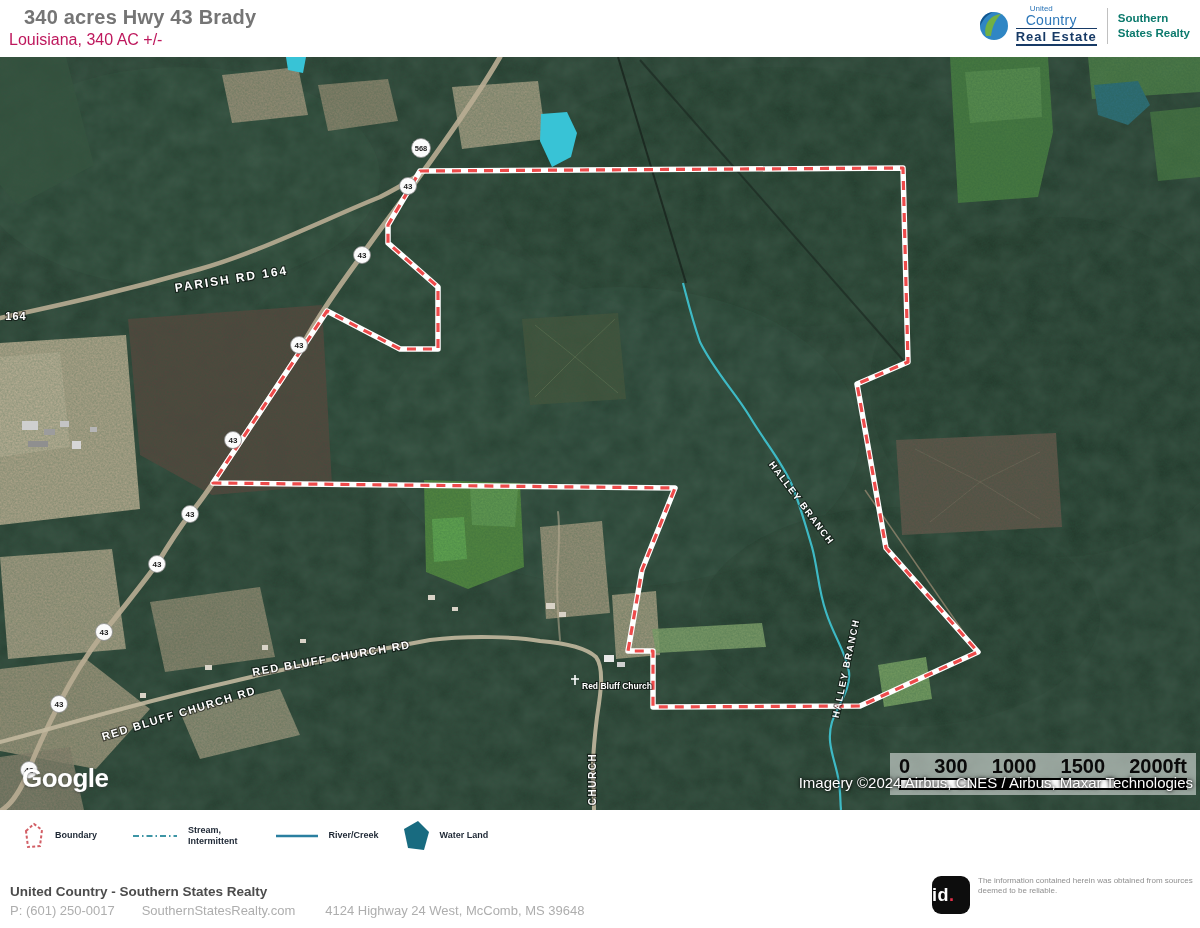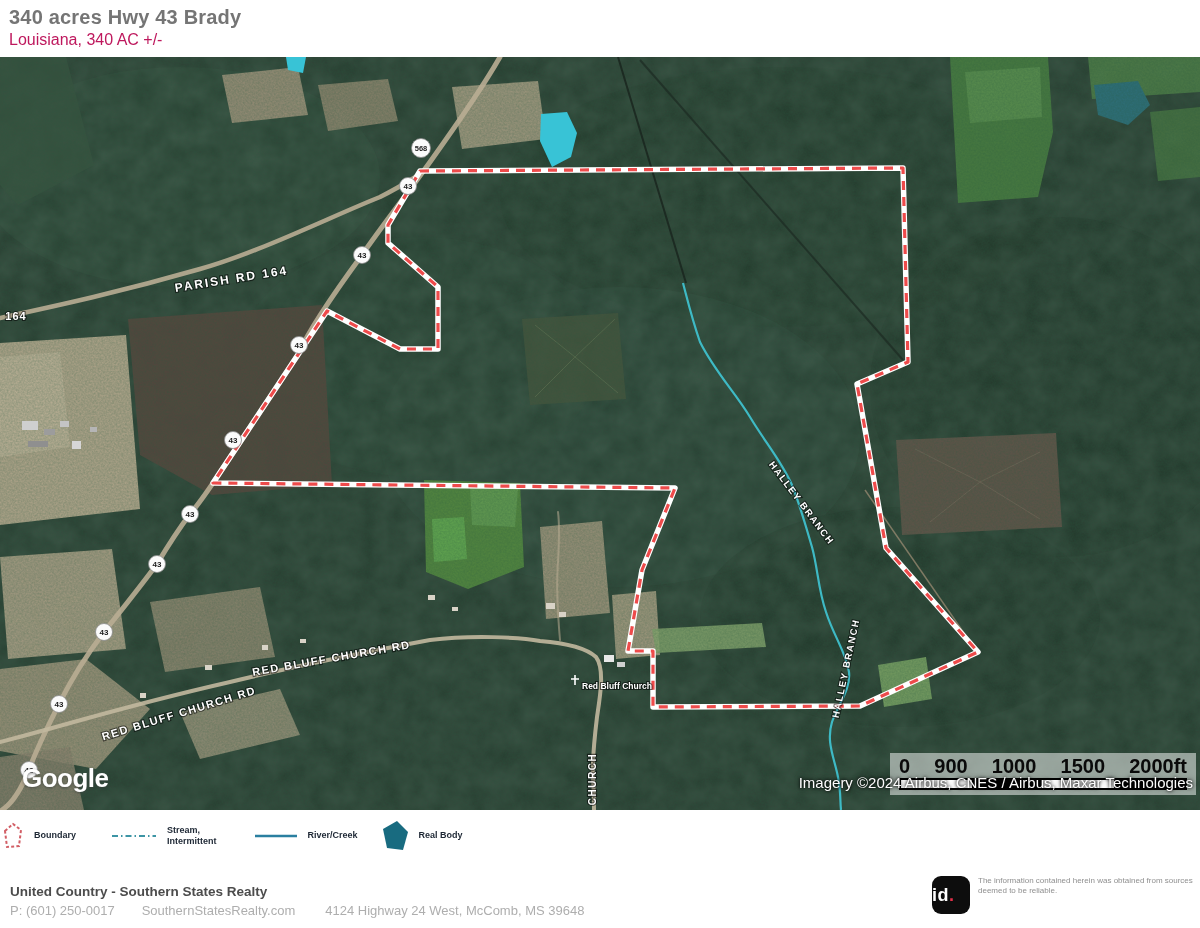--- a/index.html
+++ b/index.html
@@ -1,21 +1,21 @@
 <!DOCTYPE html>
 <html><head>
 <meta charset="utf-8">
 <style>
   * { box-sizing: border-box; margin: 0; padding: 0; }
   html,body { width:1200px; height:928px; background:#fff; font-family:"Liberation Sans", sans-serif; overflow:hidden; }
   .page { position:relative; width:1200px; height:928px; background:#fff; }
 
   
   .header { position:relative; width:1200px; height:57px; background:#fff; }
-  .page-title { position:absolute; left:9px; top:6px; font-size:20px; font-weight:bold; color:#757575; letter-spacing:.2px; }
+  .page-title { position:absolute; left:24px; top:6px; font-size:20px; font-weight:bold; color:#757575; letter-spacing:.2px; }
   .page-subtitle { position:absolute; left:9px; top:31px; font-size:16px; color:#be185d; }
   .brand { position:absolute; right:10px; top:5px; display:flex; align-items:center; gap:10px; }
   .uc { display:flex; align-items:center; gap:5px; }
   .uc-words { display:flex; flex-direction:column; line-height:1; }
   .uc-united { font-size:8px; color:#2c76b8; margin-left:14px; }
   .uc-country { font-size:14px; color:#2c76b8; margin-left:10px; letter-spacing:.3px; }
   .uc-re { font-size:13px; font-weight:bold; color:#173a66; letter-spacing:1px; border-top:1px solid #173a66; border-bottom:2px solid #173a66; padding:1px 0; margin-top:1px; }
   .brand-divider { width:1px; height:36px; background:#c0c0c0; }
   .ssr { display:flex; flex-direction:column; line-height:1.25; text-align:left; font-weight:bold; font-size:11.5px; color:#0c7a6d; }
 
@@ -27,21 +27,21 @@
 
   .google-logo { position:absolute; left:22px; bottom:16px; color:#fff; font-size:26px; font-weight:bold; letter-spacing:-.5px; text-shadow:0 1px 3px rgba(60,60,60,.65); z-index:6; }
   .scalebar { position:absolute; right:4px; bottom:15px; width:306px; background:rgba(255,255,255,.5); padding:3px 9px 5px 9px; z-index:4; }
   .scalebar .ticks { display:flex; justify-content:space-between; font-size:20px; font-weight:bold; color:#0a0a0a; line-height:1.05; }
   .scalebar .bar { margin-top:1px; height:12px; border:2px solid #000; display:flex; background:#fff; }
   .scalebar .bar i { flex:1; }
   .scalebar .bar i:nth-child(2), .scalebar .bar i:nth-child(4) { background:#000; }
   .attribution { position:absolute; right:7px; bottom:19px; color:#fdfdfd; font-size:15px; text-shadow:0 0 3px #000, 0 0 5px rgba(0,0,0,.8); z-index:5; }
 
   
-  .legend { display:flex; align-items:center; height:52px; background:#fff; padding-left:1px; }
+  .legend { display:flex; align-items:center; height:52px; background:#fff; padding-left:22px; }
   .legend .item { display:flex; align-items:center; }
   .legend .lbl { font-size:9px; font-weight:bold; color:#1d2734; line-height:1.25; margin-left:9px; }
   .legend .i1 { margin-right:34px; }
   .legend .i2 { margin-right:36px; }
   .legend .i3 { margin-right:22px; }
 
   
   .footer { position:relative; height:66px; background:#fff; }
   .company { position:absolute; left:10px; top:22px; font-size:13.5px; font-weight:bold; color:#4c4c4c; }
   .contact-row { position:absolute; left:10px; top:41px; font-size:13px; color:#aeaeae; }
@@ -53,20 +53,39 @@
   .disclaimer { width:218px; font-size:8px; color:#8f8f8f; line-height:1.3; }
 </style>
 </head>
 <body>
 
 <div class="page">
 
   <div class="header">
     <div class="page-title">340 acres Hwy 43 Brady</div>
     <div class="page-subtitle">Louisiana, 340 AC +/-</div>
+    <div class="brand">
+      <div class="uc">
+        <svg width="34" height="34" viewBox="0 0 34 34">
+          <circle cx="17" cy="17" r="14" fill="#2f86c4"></circle>
+          <path d="M17,3 A14,14 0 0,0 3,17 C7,9 11,5 17,3 Z" fill="#12568f"></path>
+          <path d="M9,27 C6,16 13,6 24,5 C17,12 15,20 14,27 Z" fill="#71b044"></path>
+        </svg>
+        <div class="uc-words">
+          <span class="uc-united">United</span>
+          <span class="uc-country">Country</span>
+          <span class="uc-re">Real Estate</span>
+        </div>
+      </div>
+      <div class="brand-divider"></div>
+      <div class="ssr">
+        <span>Southern</span>
+        <span>States Realty</span>
+      </div>
+    </div>
   </div>
 
   <div class="map">
     <svg class="base" width="1200" height="753" viewBox="0 0 1200 753">
       <defs>
         <filter id="grain" x="0" y="0" width="100%" height="100%">
           <feTurbulence type="fractalNoise" baseFrequency="0.55" numOctaves="2" seed="7" result="n"></feTurbulence>
           <feColorMatrix in="n" type="matrix" values="0 0 0 0 0.02  0 0 0 0 0.10  0 0 0 0 0.05  0.9 0 0 0 0"></feColorMatrix>
         </filter>
         <filter id="blotch" x="0" y="0" width="100%" height="100%">
@@ -221,21 +240,21 @@
         <text class="maplabel" font-size="9.5" letter-spacing="1.5" text-anchor="middle" transform="translate(799,448) rotate(53)">HALLEY BRANCH</text>
         <text class="maplabel" font-size="9.5" letter-spacing="1.5" text-anchor="middle" transform="translate(849,612) rotate(-78)">HALLEY BRANCH</text>
       </g>
     </svg>
 
     <div class="google-logo">Google</div>
 
     <div class="scalebar">
       <div class="ticks">
         <span>0</span>
-        <span>900</span>
+        <span>300</span>
         <span>1000</span>
         <span>1500</span>
         <span>2000ft</span>
       </div>
       <div class="bar">
           <i></i>
           <i></i>
           <i></i>
           <i></i>
         </div>
@@ -263,21 +282,21 @@
     <div class="item i3">
       <svg width="46" height="8" viewBox="0 0 46 8">
         <line x1="2" y1="4" x2="44" y2="4" stroke="#2a7fa0" stroke-width="2.4"></line>
       </svg>
       <div class="lbl">River/Creek</div>
     </div>
     <div class="item">
       <svg width="30" height="32" viewBox="0 0 30 32">
         <polygon points="3,9 17,1 28,12 23,30 7,28" fill="#186b80"></polygon>
       </svg>
-      <div class="lbl">Real Body</div>
+      <div class="lbl">Water Land</div>
     </div>
   </div>
 
   <div class="footer">
     <div class="company">United Country - Southern States Realty</div>
     <div class="contact-row">
       <span class="phone">P: (601) 250-0017</span>
       <span class="site">SouthernStatesRealty.com</span>
       <span class="addr">4124 Highway 24 West, McComb, MS 39648</span>
     </div>

